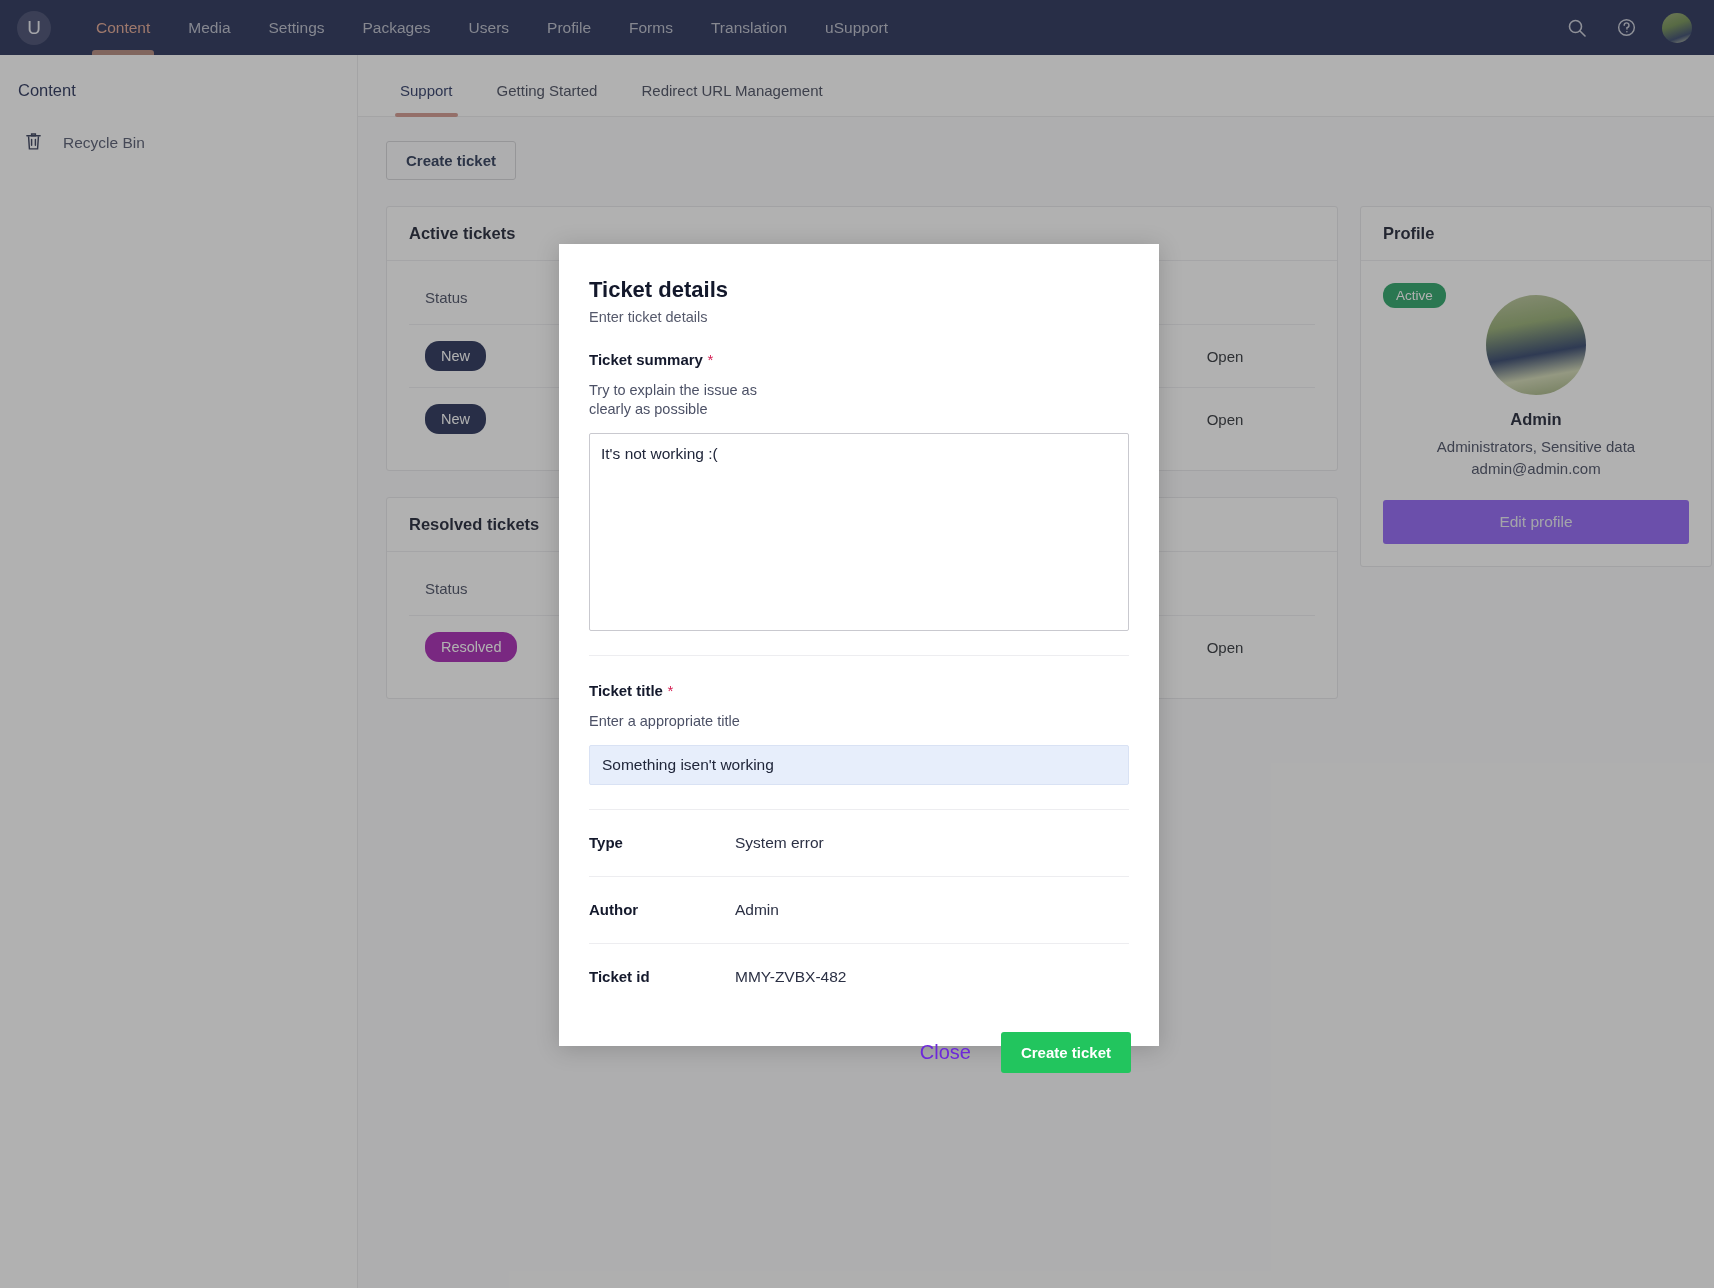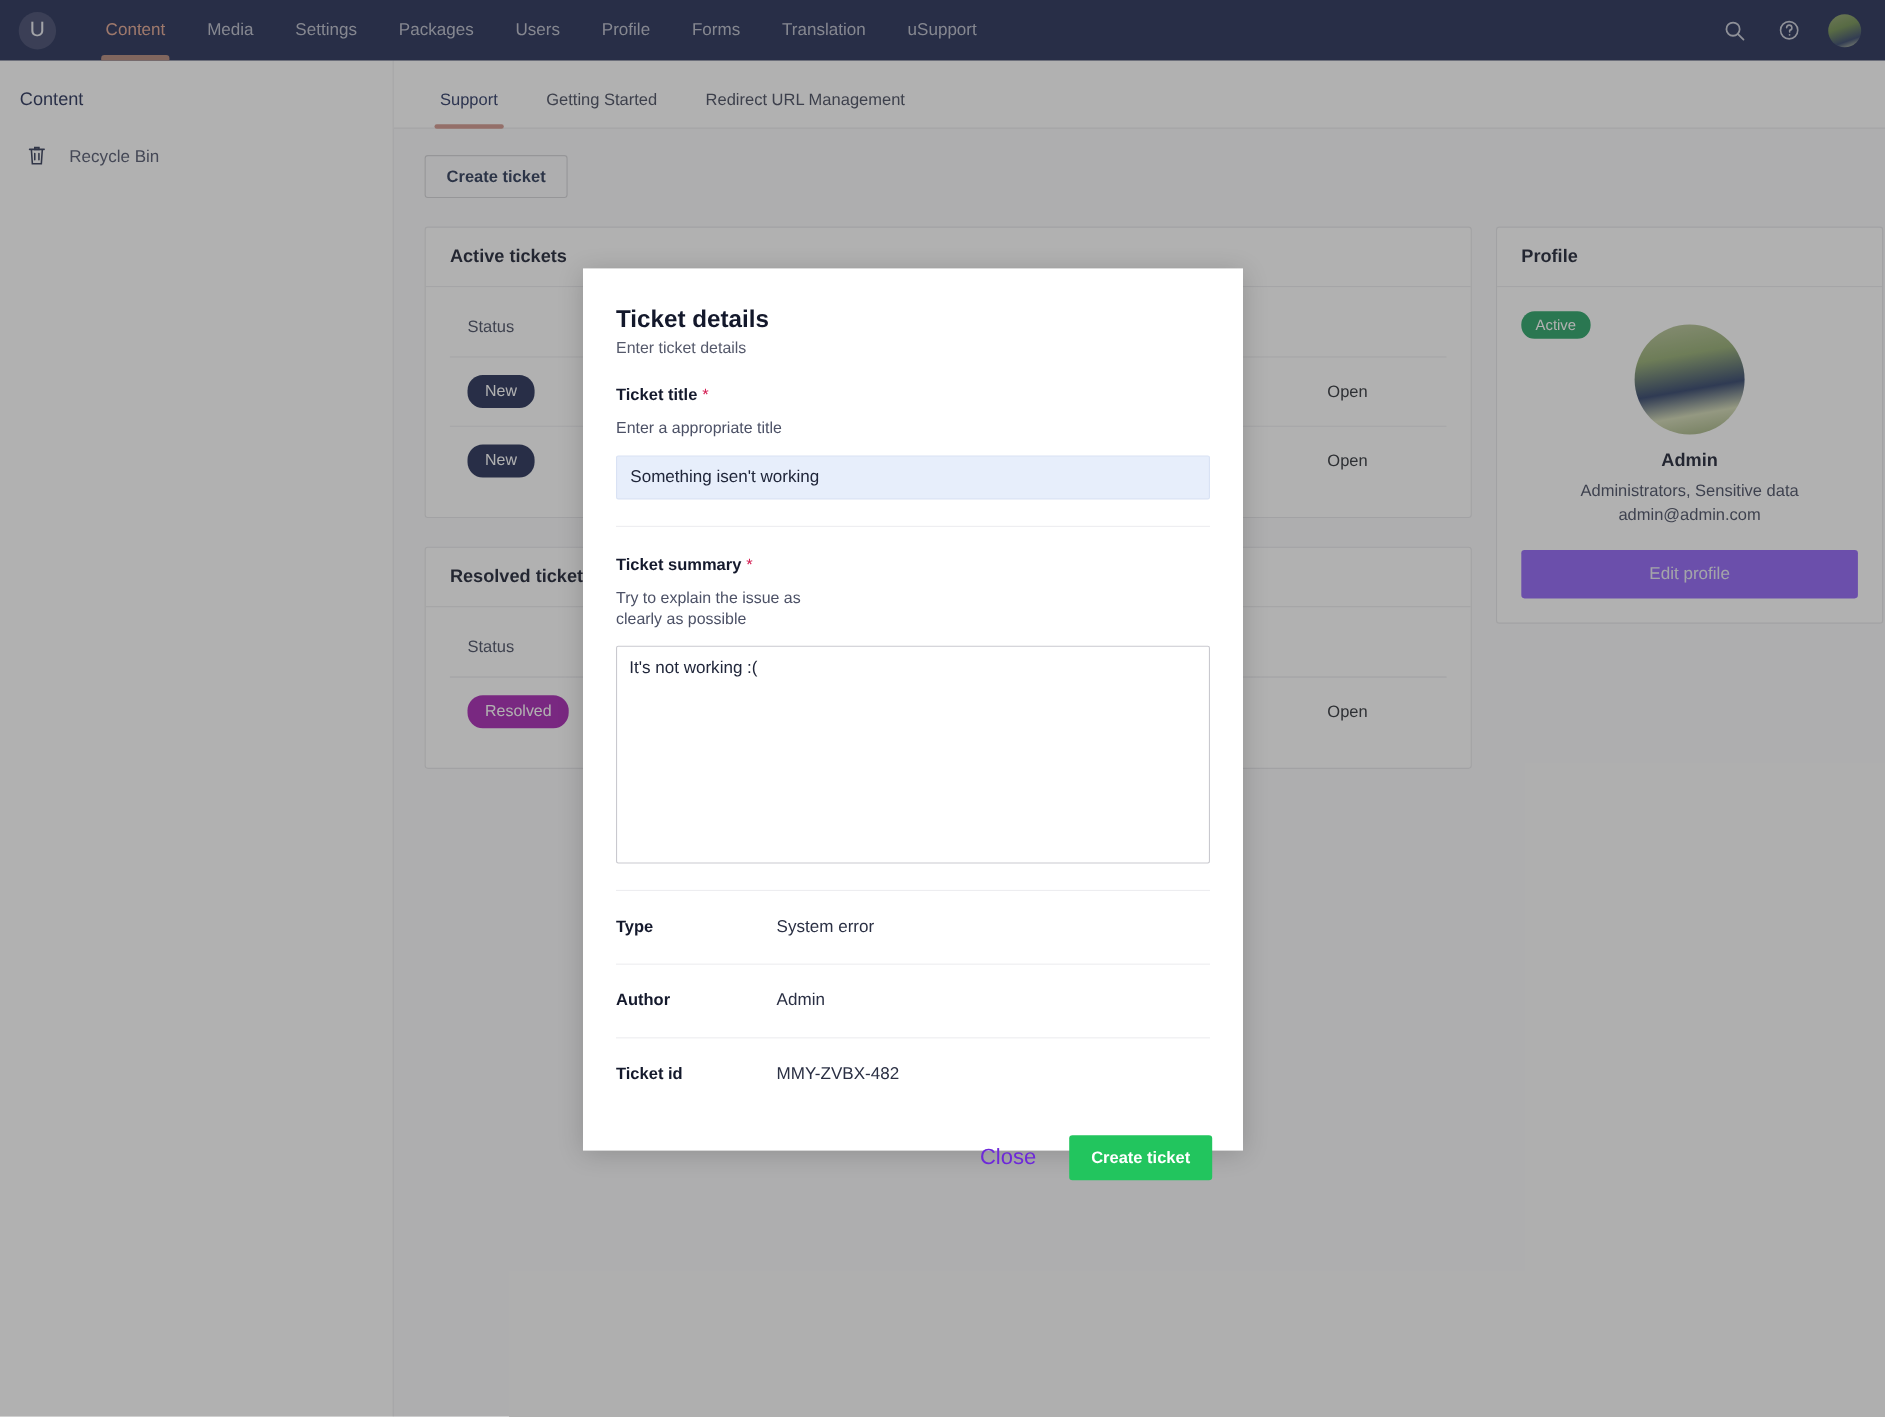--- a/index.html
+++ b/index.html
@@ -258,21 +258,21 @@
 
   
   .overlay {
     position: absolute;
     inset: 0;
     background: rgba(60,60,60,0.40);
     z-index: 20;
   }
   .modal {
     position: absolute;
-    left: 530px; top: 244px;
+    left: 559px; top: 244px;
     width: 600px;
     height: 802px;
     background: #ffffff;
     z-index: 30;
     box-shadow: 0 3px 22px rgba(0,0,0,0.18);
     display: flex;
     flex-direction: column;
   }
   .modal-inner { padding: 33px 30px 0 30px; flex: 1 1 auto; }
   .modal-title { font-size: 22px; font-weight: 700; color: #13182b; }
@@ -513,34 +513,34 @@
 
   <div class="overlay"></div>
 
   <div class="modal">
     <div class="modal-inner">
       <div class="modal-title">Ticket details</div>
       <div class="modal-sub">Enter ticket details</div>
 
       <div class="field-block">
         <div>
+          <span class="field-label">Ticket summary</span>
+          <span class="req">*</span>
+        </div>
+        <div class="field-help">Try to explain the issue as clearly as possible</div>
+        <textarea class="textarea" style="">It's not working :(</textarea>
+      </div>
+
+      <div class="field-block">
+        <div>
           <span class="field-label">Ticket title</span>
           <span class="req">*</span>
         </div>
         <div class="field-help">Enter a appropriate title</div>
         <input class="text-input" type="text" value="Something isen't working" style="">
-      </div>
-
-      <div class="field-block">
-        <div>
-          <span class="field-label">Ticket summary</span>
-          <span class="req">*</span>
-        </div>
-        <div class="field-help">Try to explain the issue as clearly as possible</div>
-        <textarea class="textarea" style="">It's not working :(</textarea>
       </div>
 
       <div class="kv-row">
         <div class="kv-key">Type</div>
         <div class="kv-val">System error</div>
       </div>
       <div class="kv-row">
         <div class="kv-key">Author</div>
         <div class="kv-val">Admin</div>
       </div>

